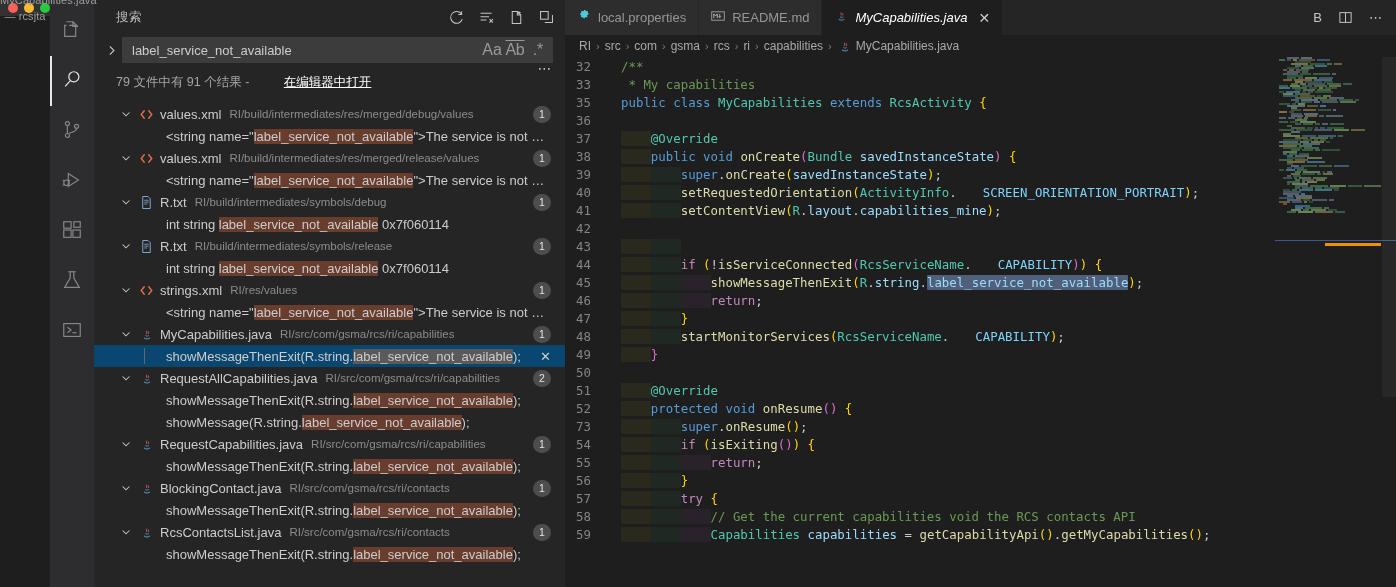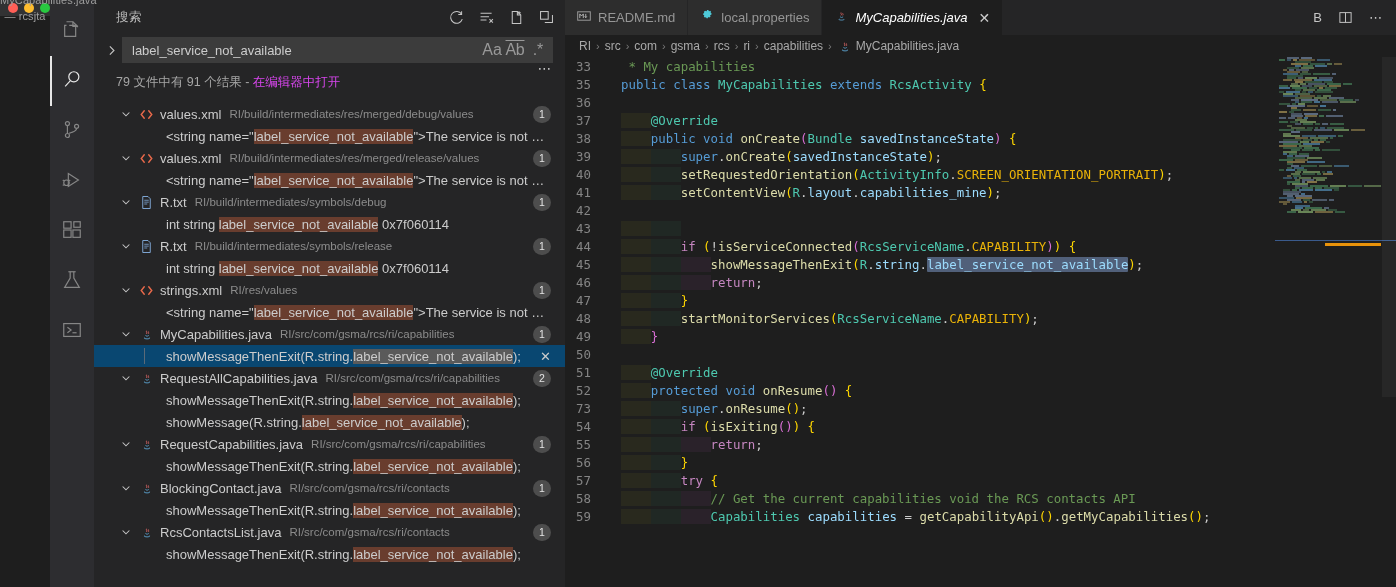--- a/index.html
+++ b/index.html
@@ -76,21 +76,21 @@
   }
   .opt.word { text-decoration:overline; letter-spacing:-.3px; }
 
   
   .sum-wrap { position:relative; padding:0 12px 0 22px; }
   .dots-menu {
     position:absolute; right:12px; top:-4px; color:#c5c5c5;
     font-size:14px; letter-spacing:1.5px; cursor:pointer; line-height:14px;
   }
   .summary { font-size:12.5px; color:#a6a6a6; padding-top:9px; padding-bottom:8px; }
-  .summary .lnk { color:#d946ef; cursor:pointer; }
+  .summary .lnk { color:#ffffff; text-decoration:underline; cursor:pointer;margin-left:31px; }
 
   
   .results { flex:1 1 auto; overflow:hidden; padding-top:4px; }
   .res-file {
     height:22px; display:flex; align-items:center; padding-left:44px;
     position:relative; cursor:pointer;
   }
   .res-file .tw {
     position:absolute; left:24px; top:0; height:22px; width:16px;
     display:flex; align-items:center; justify-content:center;
@@ -149,21 +149,21 @@
     color:#858585; font-size:12.4px;
   }
   .cl .src { flex:1 1 auto; padding-left:14px; position:relative; }
   .ind-a { background:rgba(80,80,30,.22); }
   .ind-b { background:rgba(40,80,60,.20); }
   .ind-c { background:rgba(90,50,90,.20); }
   
   .c-cmt{color:#6a9955;} .c-kw{color:#569cd6;} .c-cls{color:#4ec9b0;} .c-fn{color:#dcdcaa;}
   .c-var{color:#9cdcfe;} .c-pun{color:#cccccc;}
   .c-ctl{color:#c586c0;} .c-ann{color:#4ec9b0;} .c-br1{color:#ffd700;} .c-br2{color:#da70d6;}
-  .c-cst{color:#eab308;}
+  .c-cst{color:#7dd3fc;margin-left:26px;}
   .selmatch { background:#51607a; border-radius:1px; }
 
   .minimap {
     width:121px; flex:0 0 121px; background:#1e1e1e; position:relative; overflow:hidden;
   }
   .mm-row { height:2px; display:flex; gap:2px; padding-left:4px; }
   .mm-b { height:2px; border-radius:0; }
   .mm-marker {
     position:absolute; left:50px; width:56px; height:3px; background:#e8920a;
   }
@@ -516,34 +516,34 @@
             <span class="txt"><span>showMessageThenExit(R.string.</span><span class="hl">label_service_not_available</span><span>);</span></span>
           </div>
         </div>
     </div>
 
     <div class="editor">
 
       <div class="tabsbar">
         <div class="tab">
           <span>
+            <svg width="14" height="14" viewBox="0 0 24 24" fill="#4ec9d8">
+                <path d="M12 8.5A3.5 3.5 0 1012 15.5 3.5 3.5 0 0012 8.5zm9-1.2l-1.6-.5-.5-1.2.8-1.5-1.8-1.8-1.5.8-1.2-.5-.5-1.6h-2.6l-.5 1.6-1.2.5-1.5-.8L6.1 4.1l.8 1.5-.5 1.2-1.6.5v2.6l1.6.5.5 1.2-.8 1.5 1.8 1.8 1.5-.8 1.2.5.5 1.6h2.6l.5-1.6 1.2-.5 1.5.8 1.8-1.8-.8-1.5.5-1.2 1.6-.5z" transform="scale(.92) translate(1 1)"></path>
+              </svg>
+          </span>
+          <span>local.properties</span>
+        </div>
+        <div class="tab">
+          <span>
             <svg width="14" height="12" viewBox="0 0 20 14">
                 <rect x="1" y="1" width="18" height="12" fill="none" stroke="#9a9a9a" stroke-width="1.4"></rect>
                 <path d="M4 10V4l2.5 3L9 4v6M12.5 4v5M11 7.5l1.5 2 1.5-2" stroke="#bbbbbb" stroke-width="1.3" fill="none"></path>
               </svg>
           </span>
           <span>README.md</span>
-        </div>
-        <div class="tab">
-          <span>
-            <svg width="14" height="14" viewBox="0 0 24 24" fill="#4ec9d8">
-                <path d="M12 8.5A3.5 3.5 0 1012 15.5 3.5 3.5 0 0012 8.5zm9-1.2l-1.6-.5-.5-1.2.8-1.5-1.8-1.8-1.5.8-1.2-.5-.5-1.6h-2.6l-.5 1.6-1.2.5-1.5-.8L6.1 4.1l.8 1.5-.5 1.2-1.6.5v2.6l1.6.5.5 1.2-.8 1.5 1.8 1.8 1.5-.8 1.2.5.5 1.6h2.6l.5-1.6 1.2-.5 1.5.8 1.8-1.8-.8-1.5.5-1.2 1.6-.5z" transform="scale(.92) translate(1 1)"></path>
-              </svg>
-          </span>
-          <span>local.properties</span>
         </div>
         <div class="tab active">
           <span>
             <svg width="14" height="14" viewBox="0 0 24 24">
                 <path d="M9 17c-2 1 1 2 4 2s5-1 4-2" stroke="#5a9ec9" stroke-width="1.6" fill="none"></path>
                 <path d="M11 13c-1 1 .5 1.6 2 1.6s2.8-.6 2-1.6" stroke="#5a9ec9" stroke-width="1.4" fill="none"></path>
                 <path d="M12 11c2-2-1-3 0-5" stroke="#d66" stroke-width="1.5" fill="none"></path>
                 <path d="M15 11c1.6-1.6-.6-2.6 0-4" stroke="#d66" stroke-width="1.3" fill="none"></path>
               </svg>
           </span>
@@ -599,20 +599,21 @@
                 <path d="M12 11c2-2-1-3 0-5" stroke="#d66" stroke-width="1.5" fill="none"></path>
                 <path d="M15 11c1.6-1.6-.6-2.6 0-4" stroke="#d66" stroke-width="1.3" fill="none"></path>
               </svg>
             </span>
             <span>MyCapabilities.java</span>
           </span>
         </div>
 
       <div class="codearea">
         <div class="code-scroll" id="code-lines">
+            <div class="cl"><span class="ln">32</span><span class="src"><span class="c-cmt">/**</span></span></div>
             <div class="cl"><span class="ln">33</span><span class="src"><span class="c-cmt"> * My capabilities</span></span></div>
             <div class="cl"><span class="ln">35</span><span class="src"><span class="c-kw">public</span><span class="c-pun"> </span><span class="c-kw">class</span><span class="c-pun"> </span><span class="c-cls">MyCapabilities</span><span class="c-pun"> </span><span class="c-kw">extends</span><span class="c-pun"> </span><span class="c-cls">RcsActivity</span><span class="c-pun"> </span><span class="c-br1">{</span></span></div>
             <div class="cl"><span class="ln">36</span><span class="src"></span></div>
             <div class="cl"><span class="ln">37</span><span class="src"><span class="ind-a">    </span><span class="c-ann">@Override</span></span></div>
             <div class="cl"><span class="ln">38</span><span class="src"><span class="ind-a">    </span><span class="c-kw">public</span><span class="c-pun"> </span><span class="c-kw">void</span><span class="c-pun"> </span><span class="c-fn">onCreate</span><span class="c-br2">(</span><span class="c-cls">Bundle</span><span class="c-pun"> </span><span class="c-var">savedInstanceState</span><span class="c-br2">)</span><span class="c-pun"> </span><span class="c-br1">{</span></span></div>
             <div class="cl"><span class="ln">39</span><span class="src"><span class="ind-a">    </span><span class="ind-b">    </span><span class="c-kw">super</span><span class="c-pun">.</span><span class="c-fn">onCreate</span><span class="c-br1">(</span><span class="c-var">savedInstanceState</span><span class="c-br1">)</span><span class="c-pun">;</span></span></div>
             <div class="cl"><span class="ln">40</span><span class="src"><span class="ind-a">    </span><span class="ind-b">    </span><span class="c-fn">setRequestedOrientation</span><span class="c-br1">(</span><span class="c-cls">ActivityInfo</span><span class="c-pun">.</span><span class="c-cst">SCREEN_ORIENTATION_PORTRAIT</span><span class="c-br1">)</span><span class="c-pun">;</span></span></div>
             <div class="cl"><span class="ln">41</span><span class="src"><span class="ind-a">    </span><span class="ind-b">    </span><span class="c-fn">setContentView</span><span class="c-br1">(</span><span class="c-cls">R</span><span class="c-pun">.</span><span class="c-var">layout</span><span class="c-pun">.</span><span class="c-var">capabilities_mine</span><span class="c-br1">)</span><span class="c-pun">;</span></span></div>
             <div class="cl"><span class="ln">42</span><span class="src"></span></div>
             <div class="cl"><span class="ln">43</span><span class="src"><span class="ind-a">    </span><span class="ind-b">    </span></span></div>

